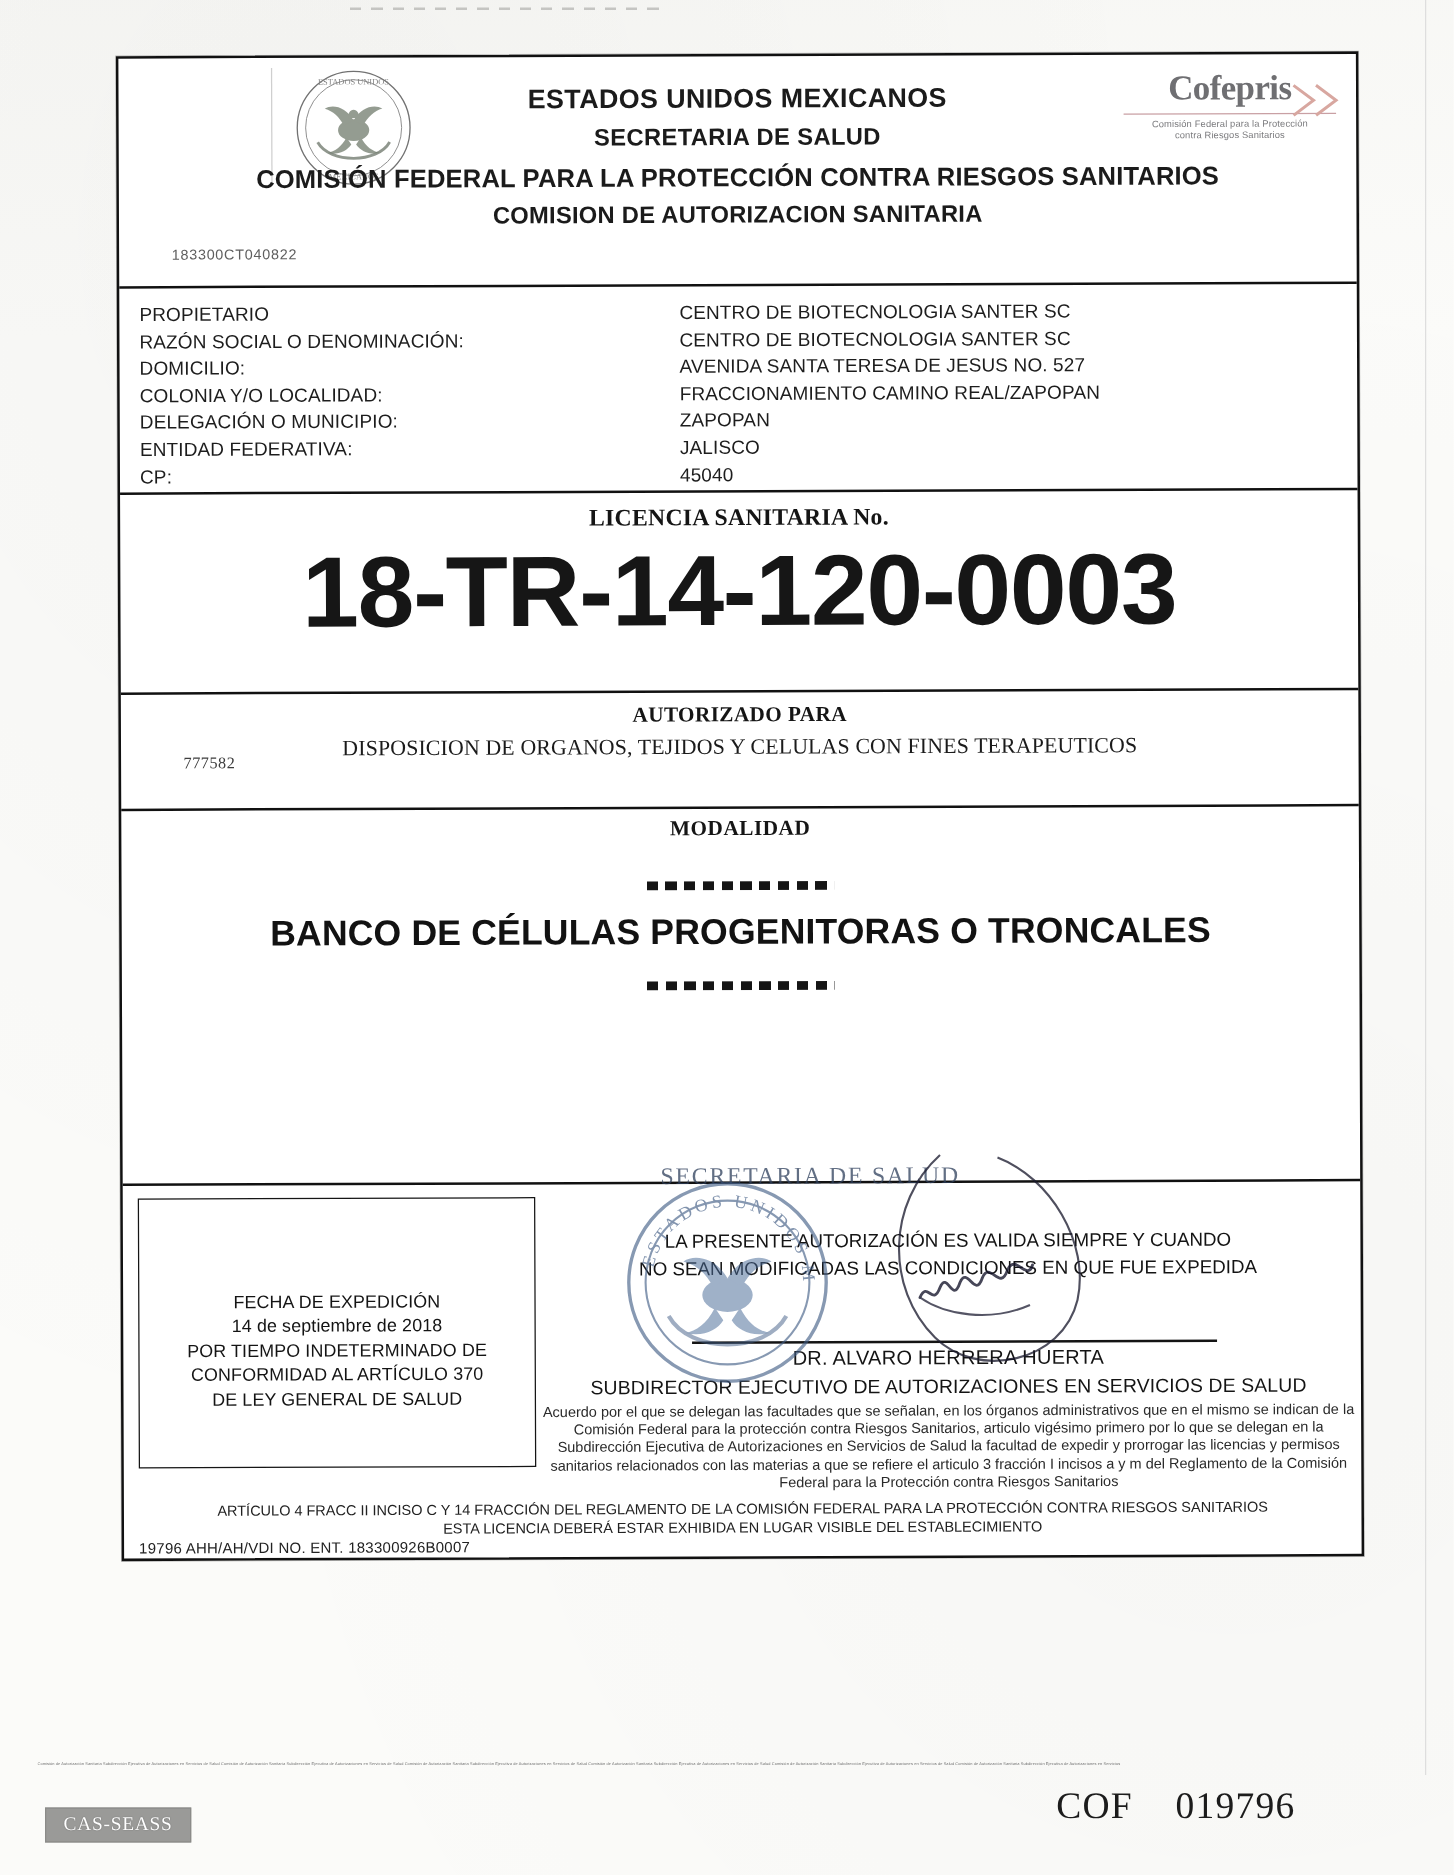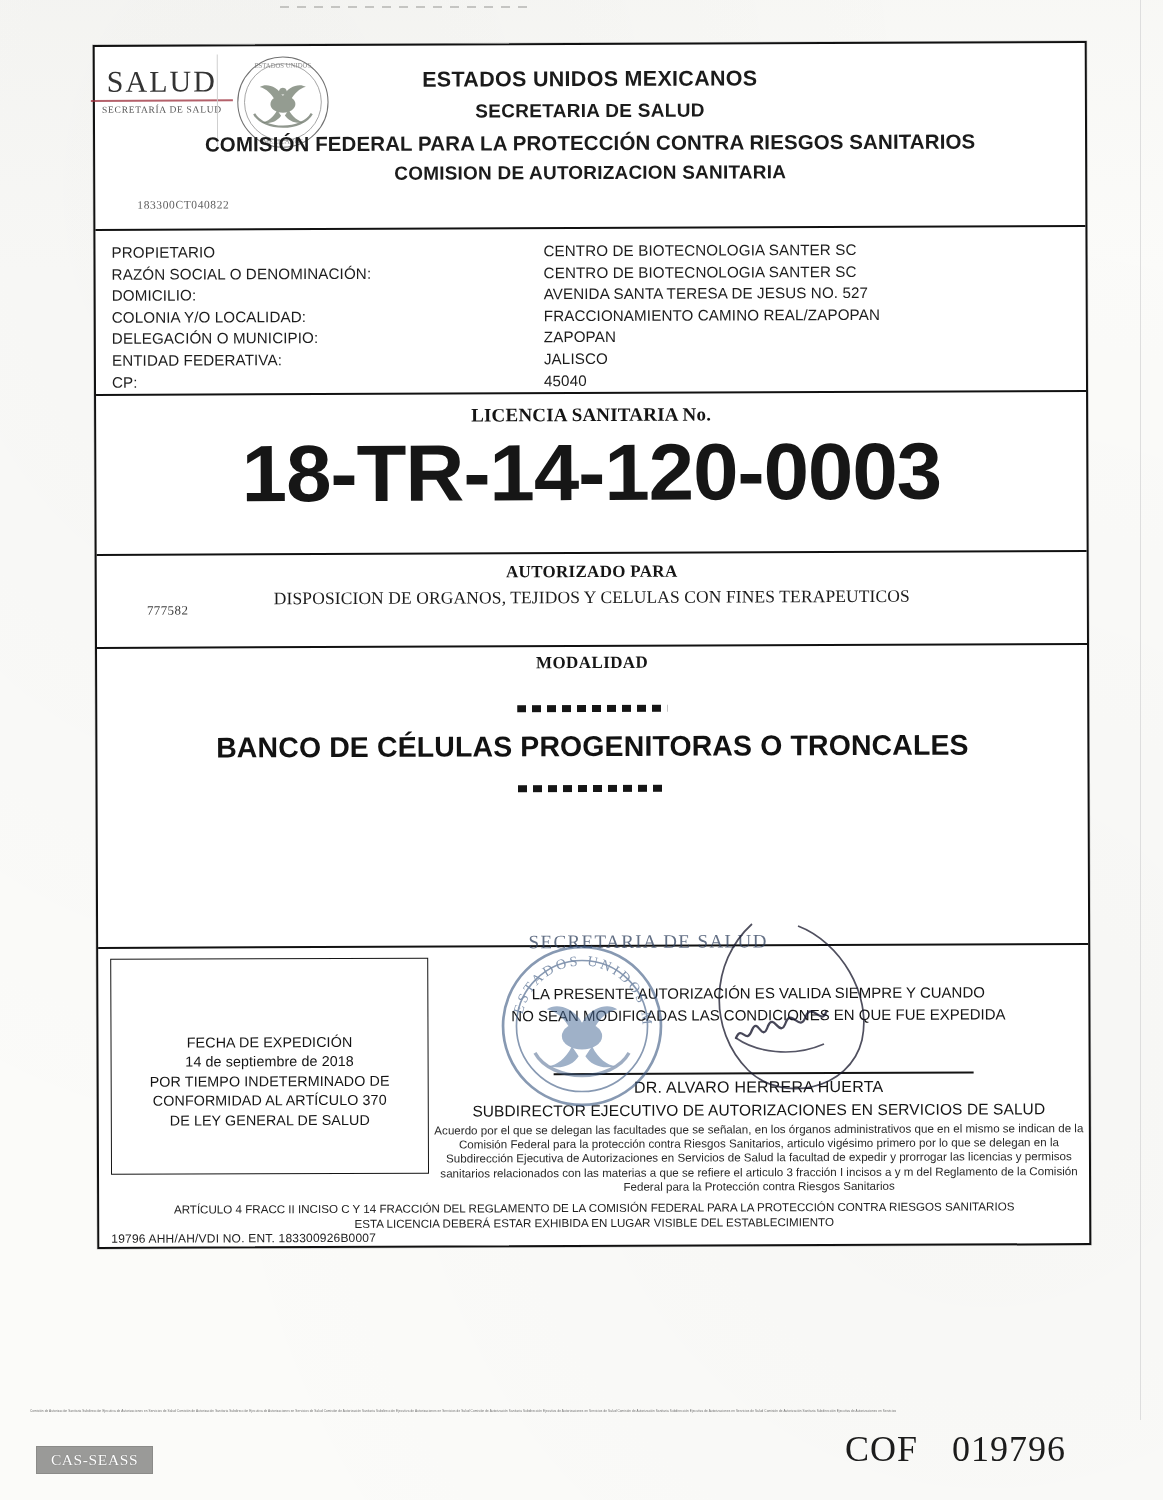--- a/index.html
+++ b/index.html
@@ -45,21 +45,21 @@
   .h4{font-size:19px;font-weight:bold;color:#1b1b1b;letter-spacing:.2px;margin-top:7px;}
 
   .cofepris{position:absolute;right:10px;top:12px;width:182px;text-align:center;}
   .cofepris .word{font-family:"Liberation Serif", serif;font-size:28px;font-weight:bold;
     color:#6f6f72;letter-spacing:-.5px;display:inline-block;position:relative;}
   .cof-chev{position:absolute;right:-2px;top:10px;}
   .cofepris .bar{height:1px;background:#c9a0a4;margin:3px 6px 3px 6px;}
   .cofepris .sub{font-size:7.5px;color:#7a7a7d;line-height:1.22;letter-spacing:.1px;}
 
   .refno{position:absolute;left:42px;top:152px;font-size:11.5px;color:#5e5e5e;
-    font-family:Liberation Serif, serif;letter-spacing:.6px;}
+    font-family:Liberation Sans, sans-serif;letter-spacing:.6px;}
 
   
   .owner{position:absolute;left:0;top:182px;width:100%;height:165px;}
   .owner .labels{position:absolute;left:16px;top:13px;width:430px;}
   .owner .values{position:absolute;left:448px;top:13px;width:520px;}
   .owner .row{font-size:15.2px;color:#1d1d1d;line-height:21.6px;letter-spacing:.1px;
     white-space:nowrap;}
 
   
   .lic{position:absolute;left:0;top:347px;width:100%;height:160px;text-align:center;}
@@ -118,39 +118,34 @@
   
   .microtext{position:absolute;left:30px;top:1409px;width:1105px;height:9px;
     font-size:3.1px;color:#6d6d6d;white-space:nowrap;overflow:hidden;letter-spacing:.1px;
     font-family:"Liberation Sans", sans-serif;}
   .cas{position:absolute;left:36px;top:1446px;width:115px;height:26px;
     background:#9a9a98;border:1px solid #8b8b89;
     display:flex;align-items:center;justify-content:center;}
   .cas span{font-family:"Liberation Serif", serif;font-size:15.5px;color:#fff;
     letter-spacing:.6px;text-shadow:0 0 1px rgba(0,0,0,.4);text-align:center;}
   .cofnum{position:absolute;left:845px;top:1428px;font-family:"Liberation Serif", serif;
-    font-size:36px;color:#1c1c1c;letter-spacing:1px;}
+    font-size:30px;color:#1c1c1c;letter-spacing:1px;}
   .cofnum .sp{display:inline-block;width:34px;}
 </style>
 </head>
 <body>
 
 <div class="scan-tint"></div>
 <div class="top-dash"></div>
 <div class="right-edge"></div>
 
 <div class="cert">
 
   <div class="hdr">
 
-    <div class="salud-logo">
-      <div class="big">SALUD</div>
-      <div class="barline"></div>
-      <div class="small">SECRETARÍA DE SALUD</div>
-    </div>
     <div class="sep-v"></div>
 
     <svg class="eagle" viewBox="0 0 100 100">
       <circle cx="50" cy="50" r="47" fill="none" stroke="#4a4a4a" stroke-width="1.1"></circle>
       <circle cx="50" cy="50" r="40" fill="none" stroke="#6a6a6a" stroke-width="0.8"></circle>
       <g fill="#5f6b5a" opacity="0.85">
         <ellipse cx="50" cy="52" rx="13" ry="9"></ellipse>
         <path d="M50 44 C44 33 33 30 26 34 C33 36 38 41 42 48 Z"></path>
         <path d="M50 44 C56 33 67 30 74 34 C67 36 62 41 58 48 Z"></path>
         <path d="M44 58 C40 66 34 70 28 71 C36 73 44 70 48 64 Z"></path>
@@ -162,20 +157,30 @@
       <text x="50" y="93" font-size="7" fill="#5c5c5c" text-anchor="middle" font-family="Liberation Serif, serif">MEXICANOS</text>
     </svg>
 
     <div class="hdr-text">
       <div class="h1">ESTADOS UNIDOS MEXICANOS</div>
       <div class="h2">SECRETARIA DE SALUD</div>
       <div class="h3">COMISIÓN FEDERAL PARA LA PROTECCIÓN CONTRA RIESGOS SANITARIOS</div>
       <div class="h4">COMISION DE AUTORIZACION SANITARIA</div>
     </div>
 
+    <div class="cofepris">
+      <div class="word">Cofepris</div>
+      <svg class="cof-chev" width="46" height="30" viewBox="0 0 46 30">
+        <path d="M4 3 L20 15 L4 27" fill="none" stroke="#d8a7a0" stroke-width="2.4"></path>
+        <path d="M22 3 L38 15 L22 27" fill="none" stroke="#d8a7a0" stroke-width="2.4"></path>
+      </svg>
+      <div class="bar"></div>
+      <div class="sub">Comisión Federal para la Protección</div>
+      <div class="sub">contra Riesgos Sanitarios</div>
+    </div>
 
     <div class="refno">183300CT040822</div>
   </div>
   <div class="rule" style="top:182px"></div>
 
   <div class="owner">
     <div class="labels">
       <div class="row">PROPIETARIO</div>
       <div class="row">RAZÓN SOCIAL O DENOMINACIÓN:</div>
       <div class="row">DOMICILIO:</div>

